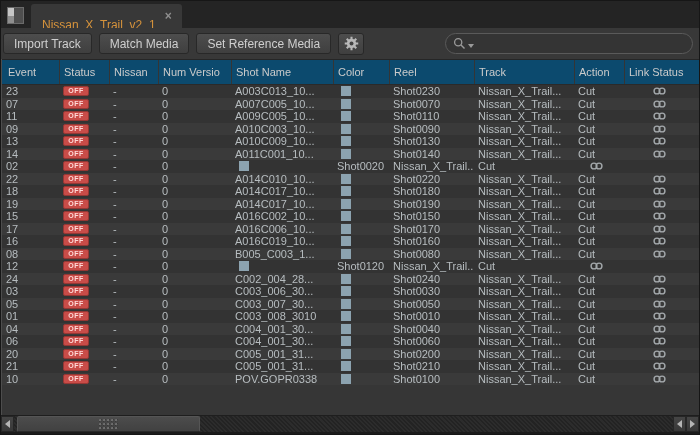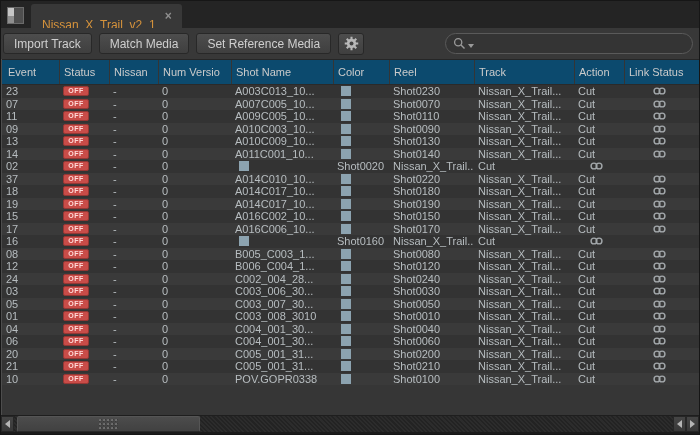--- a/index.html
+++ b/index.html
@@ -280,21 +280,21 @@
           <div class="cell">Cut</div>
           <div class="cell c-link">
             <svg class="linkicon" width="15" height="10" viewBox="0 0 16 10">
               <circle cx="5.3" cy="5" r="3.1" fill="none" stroke="#a3a8ab" stroke-width="1.5"></circle>
               <circle cx="10.7" cy="5" r="3.1" fill="none" stroke="#a3a8ab" stroke-width="1.5"></circle>
             </svg>
           </div>
         </div>
 
         <div class="row grid">
-          <div class="cell c-event">37</div>
+          <div class="cell c-event">22</div>
           <div class="cell">
             <span class="badge" style="background: rgb(201, 76, 72);">OFF</span>
           </div>
           <div class="cell">-</div>
           <div class="cell">0</div>
           <div class="cell">A014C010_10...</div>
           <div class="cell">
             <span class="swatch" style="background: rgb(140, 163, 176);"></span>
           </div>
           <div class="cell">Shot0220</div>
@@ -396,20 +396,21 @@
           </div>
         </div>
 
         <div class="row grid">
           <div class="cell c-event">16</div>
           <div class="cell">
             <span class="badge" style="background: rgb(201, 76, 72);">OFF</span>
           </div>
           <div class="cell">-</div>
           <div class="cell">0</div>
+          <div class="cell">A016C019_10...</div>
           <div class="cell">
             <span class="swatch" style="background: rgb(140, 163, 176);"></span>
           </div>
           <div class="cell">Shot0160</div>
           <div class="cell">Nissan_X_Trail...</div>
           <div class="cell">Cut</div>
           <div class="cell c-link">
             <svg class="linkicon" width="15" height="10" viewBox="0 0 16 10">
               <circle cx="5.3" cy="5" r="3.1" fill="none" stroke="#a3a8ab" stroke-width="1.5"></circle>
               <circle cx="10.7" cy="5" r="3.1" fill="none" stroke="#a3a8ab" stroke-width="1.5"></circle>
@@ -439,21 +440,20 @@
           </div>
         </div>
 
         <div class="row grid">
           <div class="cell c-event">12</div>
           <div class="cell">
             <span class="badge" style="background: rgb(201, 76, 72);">OFF</span>
           </div>
           <div class="cell">-</div>
           <div class="cell">0</div>
-          <div class="cell">B006_C004_1...</div>
           <div class="cell">
             <span class="swatch" style="background: rgb(140, 163, 176);"></span>
           </div>
           <div class="cell">Shot0120</div>
           <div class="cell">Nissan_X_Trail...</div>
           <div class="cell">Cut</div>
           <div class="cell c-link">
             <svg class="linkicon" width="15" height="10" viewBox="0 0 16 10">
               <circle cx="5.3" cy="5" r="3.1" fill="none" stroke="#a3a8ab" stroke-width="1.5"></circle>
               <circle cx="10.7" cy="5" r="3.1" fill="none" stroke="#a3a8ab" stroke-width="1.5"></circle>

